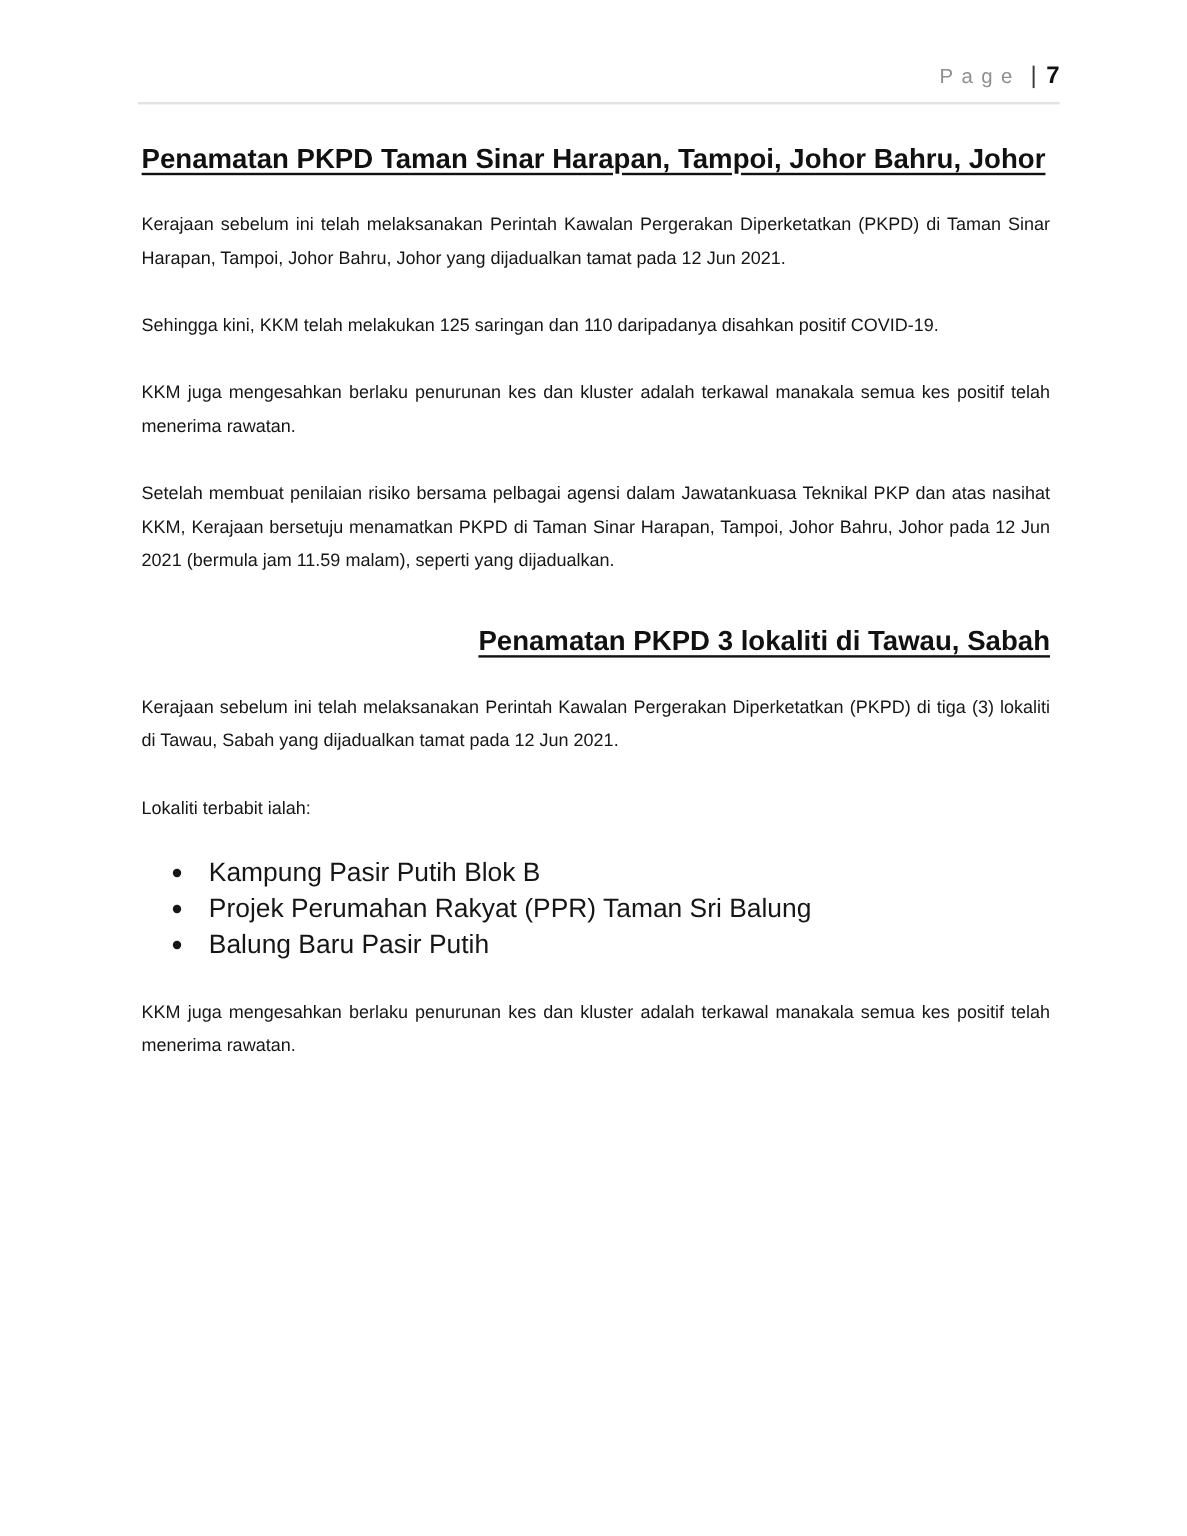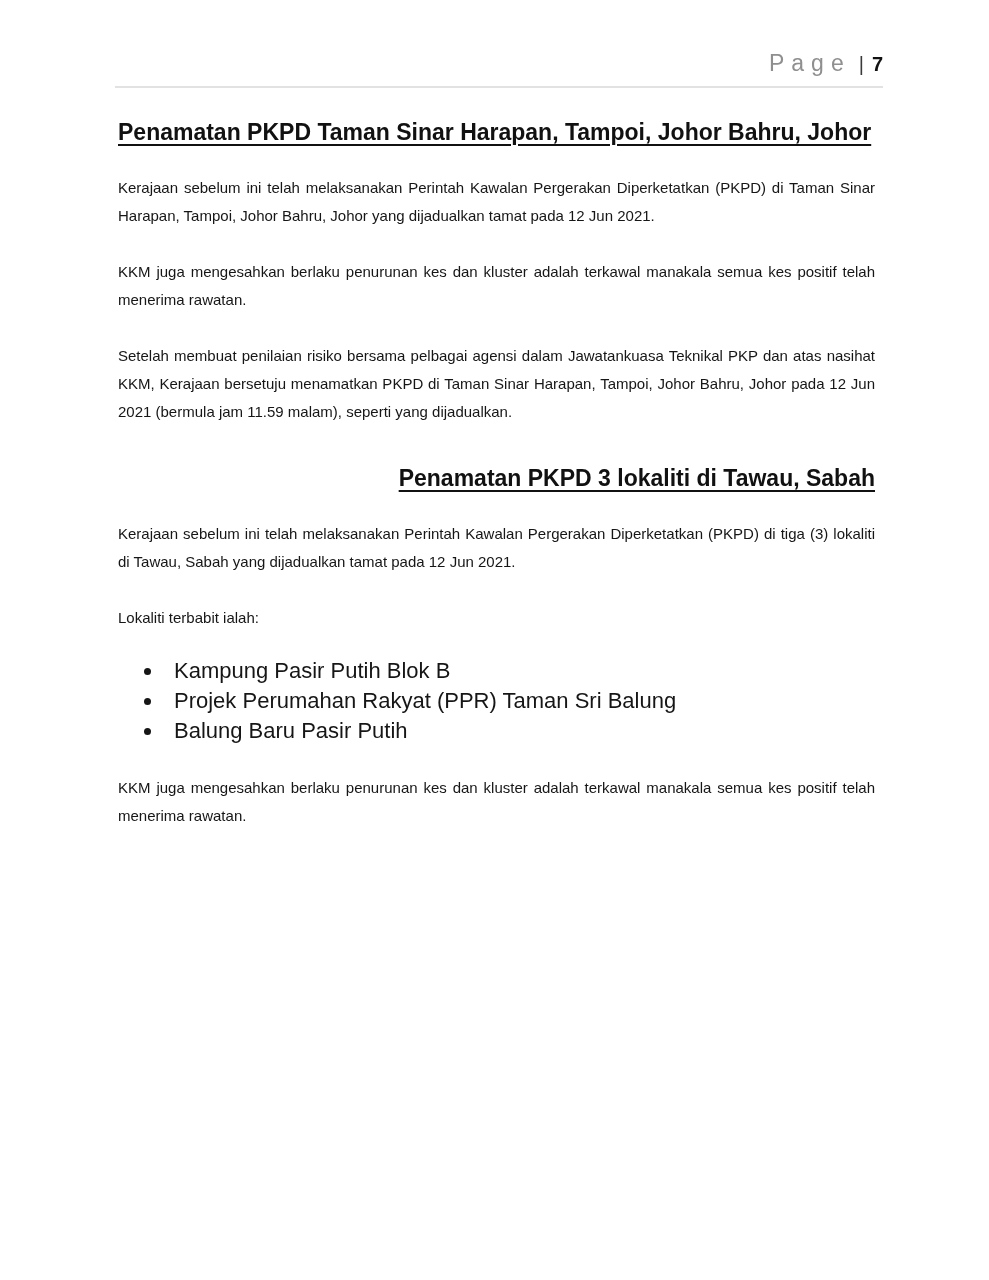--- a/index.html
+++ b/index.html
@@ -22,21 +22,21 @@
     left: 115px;
     width: 768px;
     text-align: right;
     padding-bottom: 7px;
     border-bottom: 2px solid #e2e2e2;
     line-height: 26px;
     white-space: nowrap;
   }
   .header .pglabel {
     color: #8f8f8f;
-    font-size: 23px;
+    font-size: 17px;
     letter-spacing: 7px;
   }
   .header .pgbar {
     color: #3a3a3a;
     font-size: 20px;
     margin: 0 8px 0 8px;
   }
   .header .pgnum {
     color: #111111;
     font-size: 20px;
@@ -91,20 +91,21 @@
 
   <div class="header">
     <span class="pglabel">Page</span><span class="pgbar">|</span><span class="pgnum">7</span>
   </div>
 
   <div class="content">
 
     <div class="heading">Penamatan PKPD Taman Sinar Harapan, Tampoi, Johor Bahru, Johor</div>
 
     <p class="para">Kerajaan sebelum ini telah melaksanakan Perintah Kawalan Pergerakan Diperketatkan (PKPD) di Taman Sinar Harapan, Tampoi, Johor Bahru, Johor yang dijadualkan tamat pada 12 Jun 2021.</p>
+    <p class="para">Sehingga kini, KKM telah melakukan 125 saringan dan 110 daripadanya disahkan positif COVID-19.</p>
     <p class="para">KKM juga mengesahkan berlaku penurunan kes dan kluster adalah terkawal manakala semua kes positif telah menerima rawatan.</p>
     <p class="para">Setelah membuat penilaian risiko bersama pelbagai agensi dalam Jawatankuasa Teknikal PKP dan atas nasihat KKM, Kerajaan bersetuju menamatkan PKPD di Taman Sinar Harapan, Tampoi, Johor Bahru, Johor pada 12 Jun 2021 (bermula jam 11.59 malam), seperti yang dijadualkan.</p>
 
     <div class="heading second">Penamatan PKPD 3 lokaliti di Tawau, Sabah</div>
 
     <p class="para">Kerajaan sebelum ini telah melaksanakan Perintah Kawalan Pergerakan Diperketatkan (PKPD) di tiga (3) lokaliti di Tawau, Sabah yang dijadualkan tamat pada 12 Jun 2021.</p>
     <p class="para intro-list">Lokaliti terbabit ialah:</p>
 
     <ul class="bullet-list">
       <li>Kampung Pasir Putih Blok B</li>

